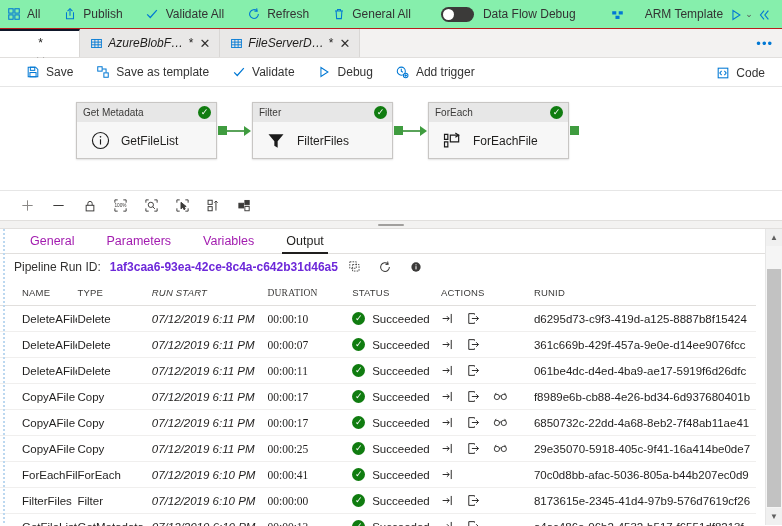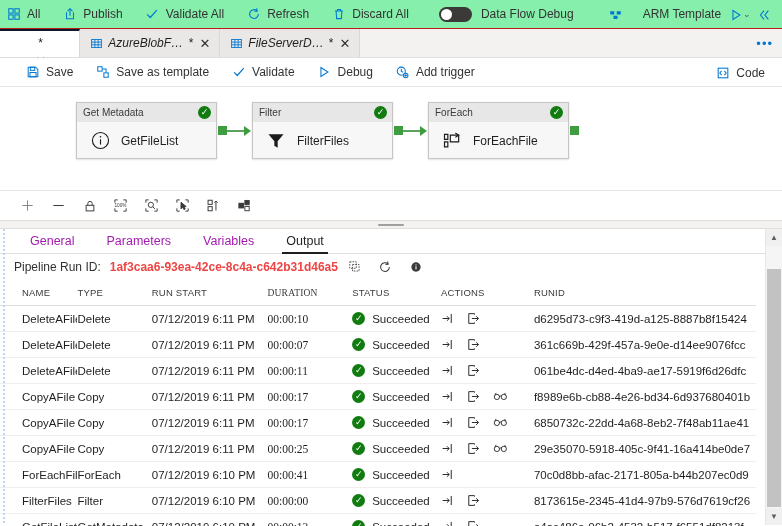--- a/index.html
+++ b/index.html
@@ -183,37 +183,37 @@
   }
   .subtab.active { color: #201f1e; }
   .subtab.active::after {
     content: ""; position: absolute; left: 12px; right: 12px; bottom: -1px;
     height: 2px; background: #201f1e;
   }
   .runidbar {
     height: 25px; display: flex; align-items: center; gap: 9px; padding-left: 14px;
     font-size: 12px; color: #323130;
   }
-  .runidbar .rid { font-weight: bold; color: #ef4444; }
+  .runidbar .rid { font-weight: bold; color: #6d28d9; }
   .mini-ico { width: 15px; height: 15px; display:flex; align-items:center; justify-content:center; cursor:pointer; color:#3b3a39; }
 
   table.runs { width: 756px; border-collapse: collapse; table-layout: fixed; }
   table.runs th {
     font-size: 9.5px; letter-spacing: 0.2px; font-weight: normal;
     color: #3b3a39; text-align: left; text-transform: uppercase;
     padding: 8px 0 7px 0; border-bottom: 1px solid #e1dfdd;
   }
   table.runs td {
     font-size: 11.5px; color: #201f1e;
     padding: 6px 0; border-bottom: 1px solid #f0efee;
     white-space: nowrap; overflow: hidden;
   }
   .c-name  { width: 75px; padding-left: 22px !important; }
   .c-type  { width: 72px; }
-  .c-start { width: 112px; }
+  .c-start { width: 112px; font-style: italic; }
   .c-dur   { width: 82px; font-family: Liberation Serif, serif; }
   .c-status{ width: 86px; }
   .c-act   { width: 90px; }
   .c-runid { width: 215px; }
   th.c-name { padding-left: 22px; }
   .status-cell { display: flex; align-items: center; gap: 7px; }
   .status-dot {
     width: 13px; height: 13px; border-radius: 50%; background: #107c10;
     display: flex; align-items: center; justify-content: center;
     color: #fff; font-size: 9px; line-height: 1; flex: none;
@@ -285,21 +285,21 @@
     </div>
 
     <div class="tb-item">
       <span class="tb-ico">
         <svg width="14" height="14" viewBox="0 0 16 16" fill="none" stroke="#0078d4" stroke-width="1.2">
           <path d="M3.5 4.5 H12.5"></path>
             <path d="M6.3 4.5 V2.8 H9.7 V4.5"></path>
           <path d="M4.7 4.5 L5.3 13.3 H10.7 L11.3 4.5"></path>
         </svg>
       </span>
-      <span>Discard All</span>
+      <span>General All</span>
     </div>
 
     <div class="toggle-wrap" style="margin-left:8px;">
       <span class="toggle"></span>
       <span>Data Flow Debug</span>
     </div>
 
     <div class="tb-item" style="margin-left:12px;gap:20px;">
       <span class="tb-ico">
         <svg width="13" height="13" viewBox="0 0 16 16">
@@ -864,21 +864,21 @@
               <span class="actions-cell">
                 <span class="act-ico">
                   <svg width="13" height="13" viewBox="0 0 16 16" fill="none" stroke="#201f1e" stroke-width="1.15">
                     <path d="M2 8 H10"></path>
                     <path d="M7.3 5.2 L10.1 8 L7.3 10.8"></path>
                     <path d="M12.6 2.4 V13.6"></path>
                   </svg>
                 </span>
               </span>
             </td>
-            <td class="c-runid">70c0d8bb-afac-2171-805a-b44b207ec0d9</td>
+            <td class="c-runid">70c0d8bb-afac-5036-805a-b44b207ec0d9</td>
           </tr>
           <tr>
             <td class="c-name">FilterFiles</td>
             <td class="c-type">Filter</td>
             <td class="c-start">07/12/2019 6:10 PM</td>
             <td class="c-dur">00:00:00</td>
             <td class="c-status">
               <span class="status-cell">
                 <span class="status-dot">✓</span>
                 <span>Succeeded</span>

